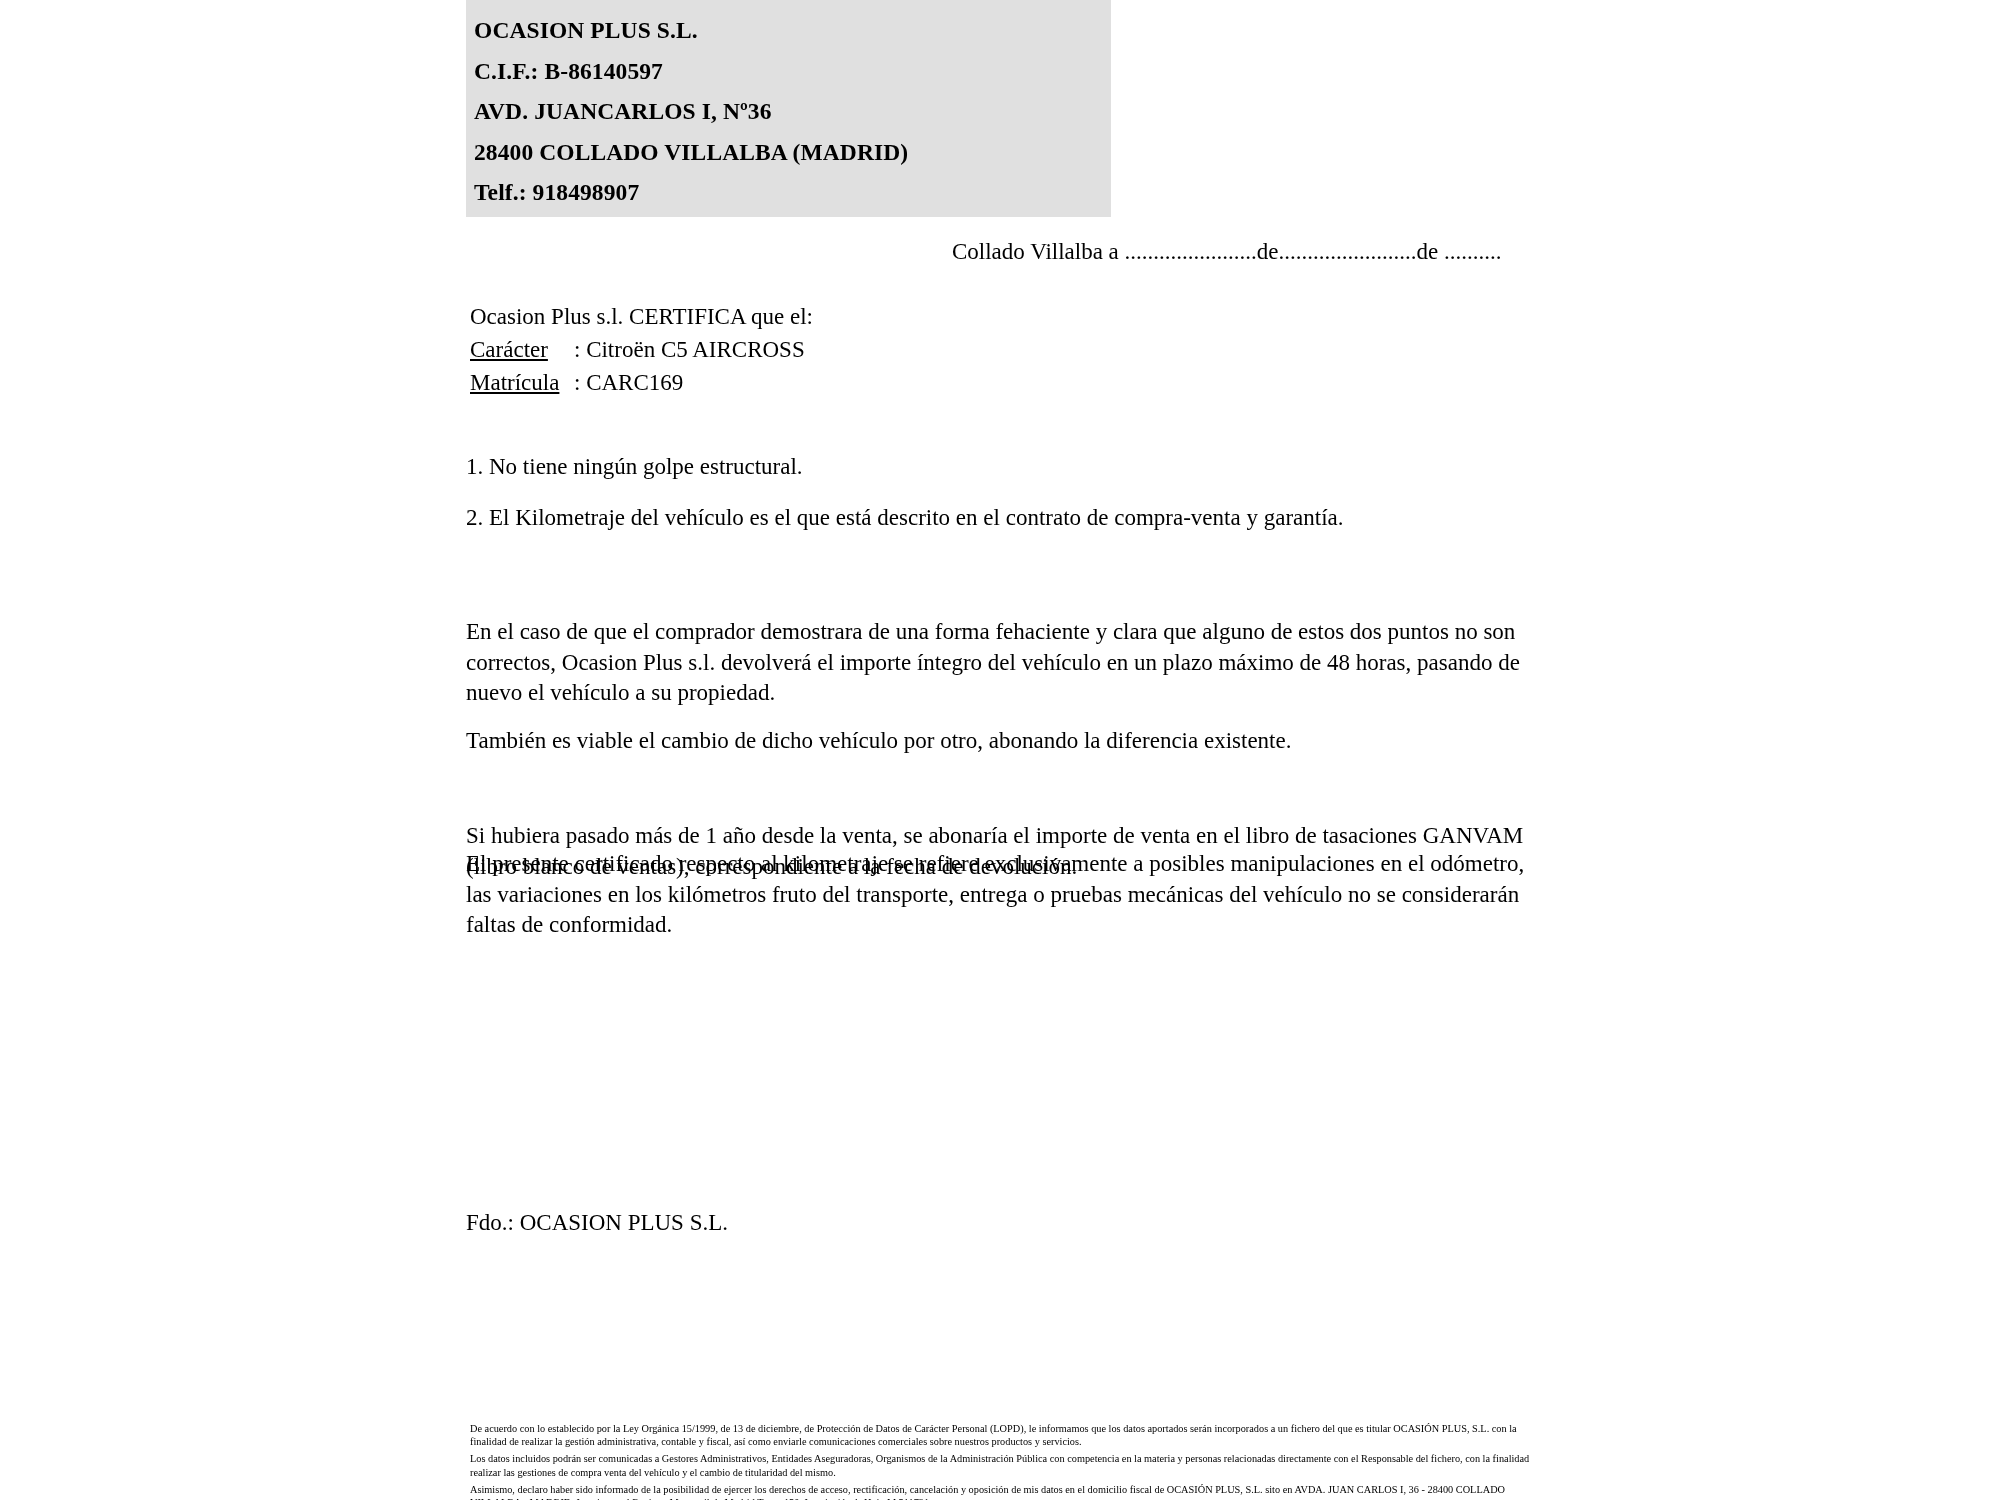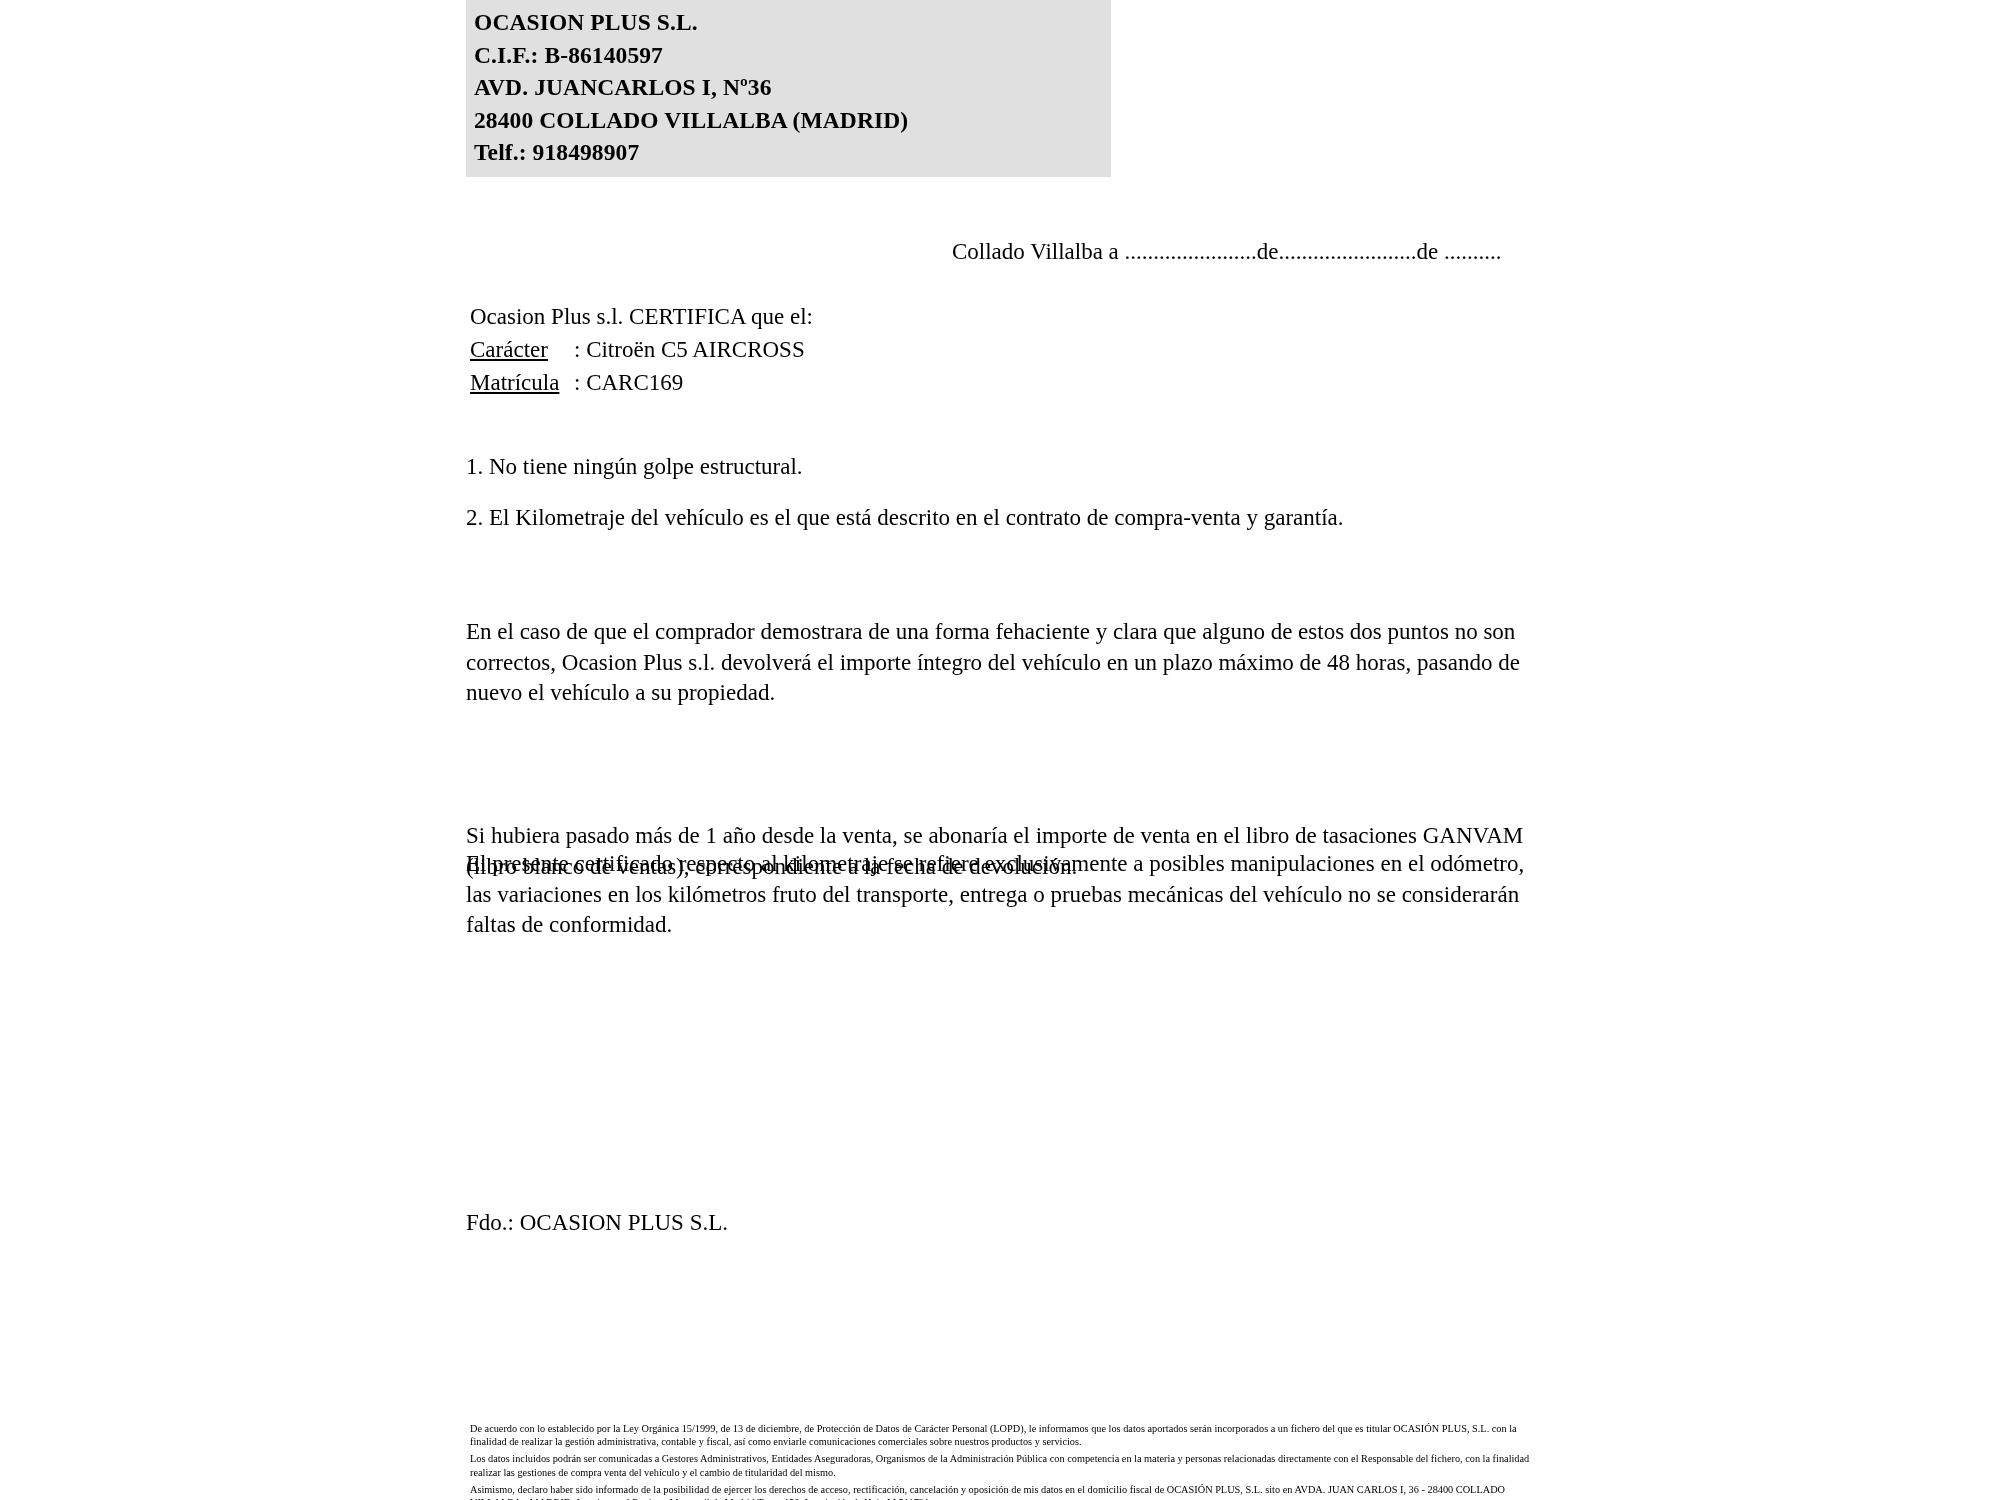--- a/index.html
+++ b/index.html
@@ -32,20 +32,21 @@
     padding: 6px 0 8px 0;
     box-sizing: border-box;
   }
   .letterhead div {
     font-weight: bold;
     font-size: 23.5px;
     line-height: 32.5px;
     padding-left: 8px;
     letter-spacing: 0.1px;
     white-space: nowrap;
+    margin-top: 8px;
   }
 
   
   .date-line {
     position: absolute;
     left: 952px;
     top: 237px;
     font-size: 23px;
     line-height: 30px;
     white-space: nowrap;
@@ -140,20 +141,21 @@
     </div>
     <div class="cert-row">
       <span class="cert-label">Matrícula</span><span>: CARC169</span>
     </div>
   </div>
 
   <div class="point point-1">1. No tiene ningún golpe estructural.</div>
   <div class="point point-2">2. El Kilometraje del vehículo es el que está descrito en el contrato de compra-venta y garantía.</div>
 
   <div class="para para-1">En el caso de que el comprador demostrara de una forma fehaciente y clara que alguno de estos dos puntos no son correctos, Ocasion Plus s.l. devolverá el importe íntegro del vehículo en un plazo máximo de 48 horas, pasando de nuevo el vehículo a su propiedad.</div>
+  <div class="para para-2">También es viable el cambio de dicho vehículo por otro, abonando la diferencia existente.</div>
   <div class="para para-3">Si hubiera pasado más de 1 año desde la venta, se abonaría el importe de venta en el libro de tasaciones GANVAM (libro blanco de ventas), correspondiente a la fecha de devolución.</div>
   <div class="para para-4">El presente certificado respecto al kilometraje se refiere exclusivamente a posibles manipulaciones en el odómetro, las variaciones en los kilómetros fruto del transporte, entrega o pruebas mecánicas del vehículo no se considerarán faltas de conformidad.</div>
 
   <div class="signature">Fdo.: OCASION PLUS S.L.</div>
 
   <div class="legal">
     <p>De acuerdo con lo establecido por la Ley Orgánica 15/1999, de 13 de diciembre, de Protección de Datos de Carácter Personal (LOPD), le informamos que los datos aportados serán incorporados a un fichero del que es titular OCASIÓN PLUS, S.L. con la finalidad de realizar la gestión administrativa, contable y fiscal, así como enviarle comunicaciones comerciales sobre nuestros productos y servicios.</p>
     <p>Los datos incluidos podrán ser comunicadas a Gestores Administrativos, Entidades Aseguradoras, Organismos de la Administración Pública con competencia en la materia y personas relacionadas directamente con el Responsable del fichero, con la finalidad realizar las gestiones de compra venta del vehículo y el cambio de titularidad del mismo.</p>
     <p>Asimismo, declaro haber sido informado de la posibilidad de ejercer los derechos de acceso, rectificación, cancelación y oposición de mis datos en el domicilio fiscal de OCASIÓN PLUS, S.L. sito en AVDA. JUAN CARLOS I, 36 - 28400 COLLADO VILLALBA - MADRID. Inscrita en el Registro Mercantil de Madrid Tomo:150, Inscripción:1, Hoja:M 511731</p>
   </div>

